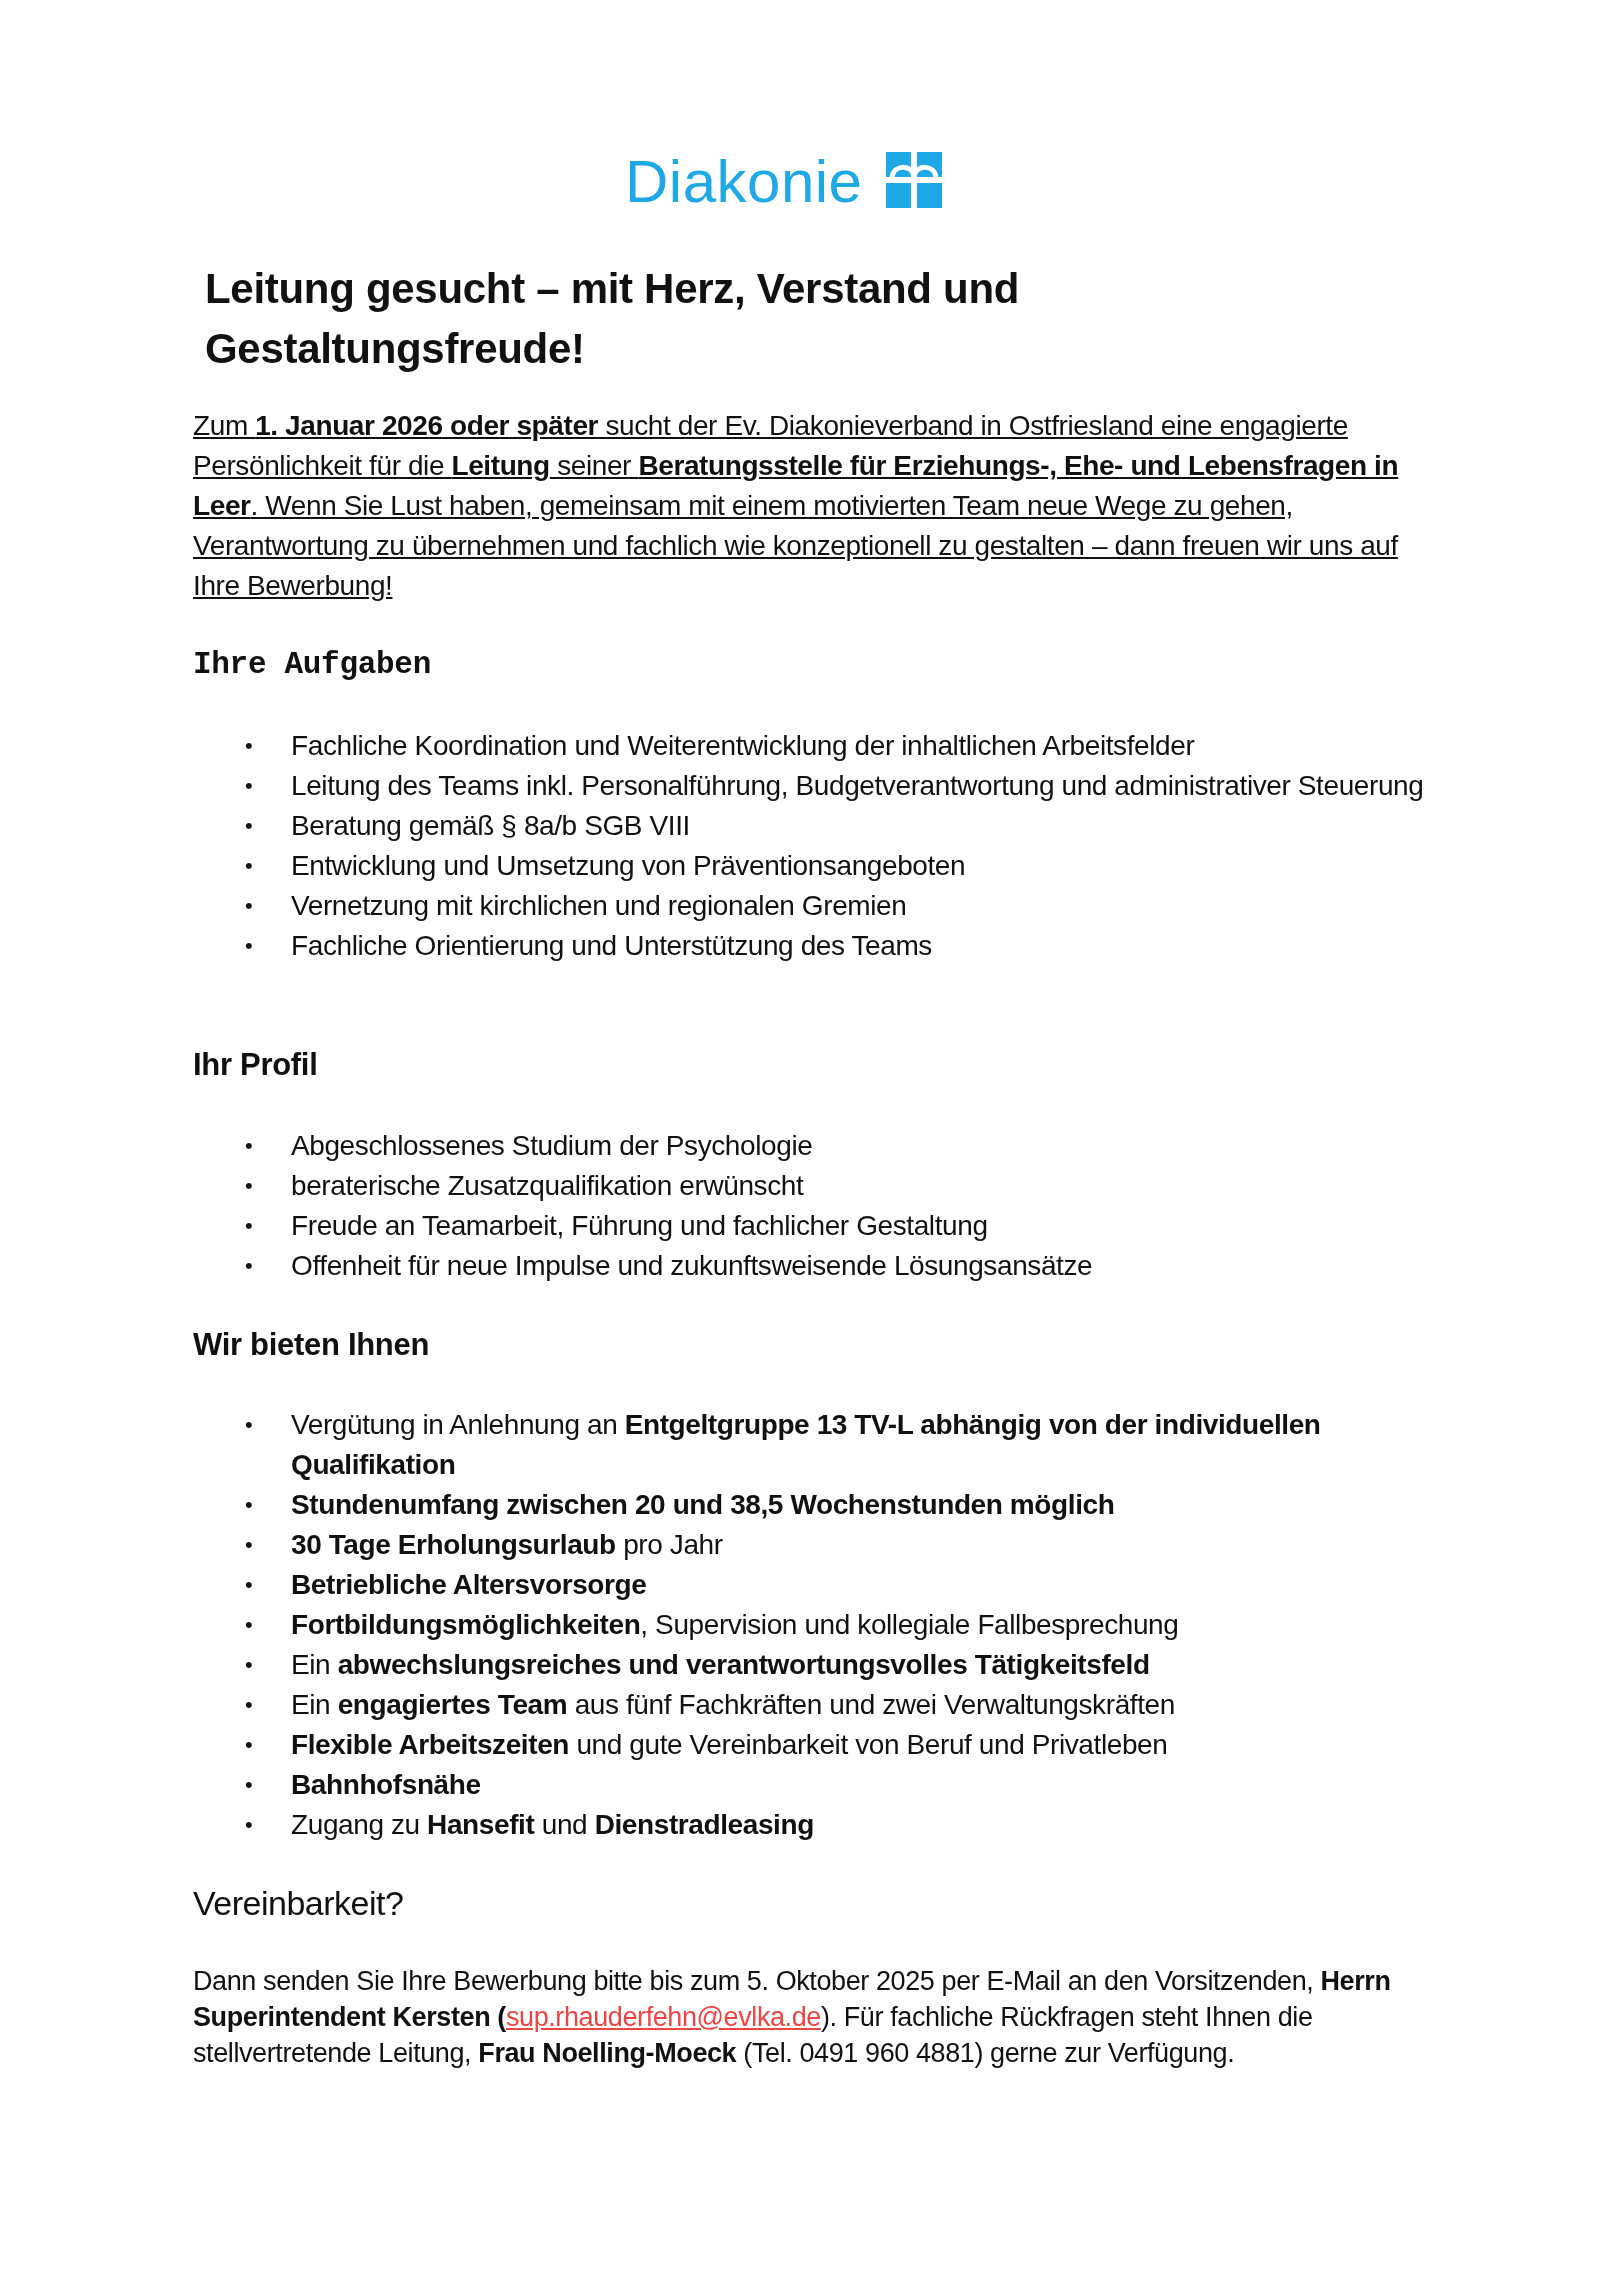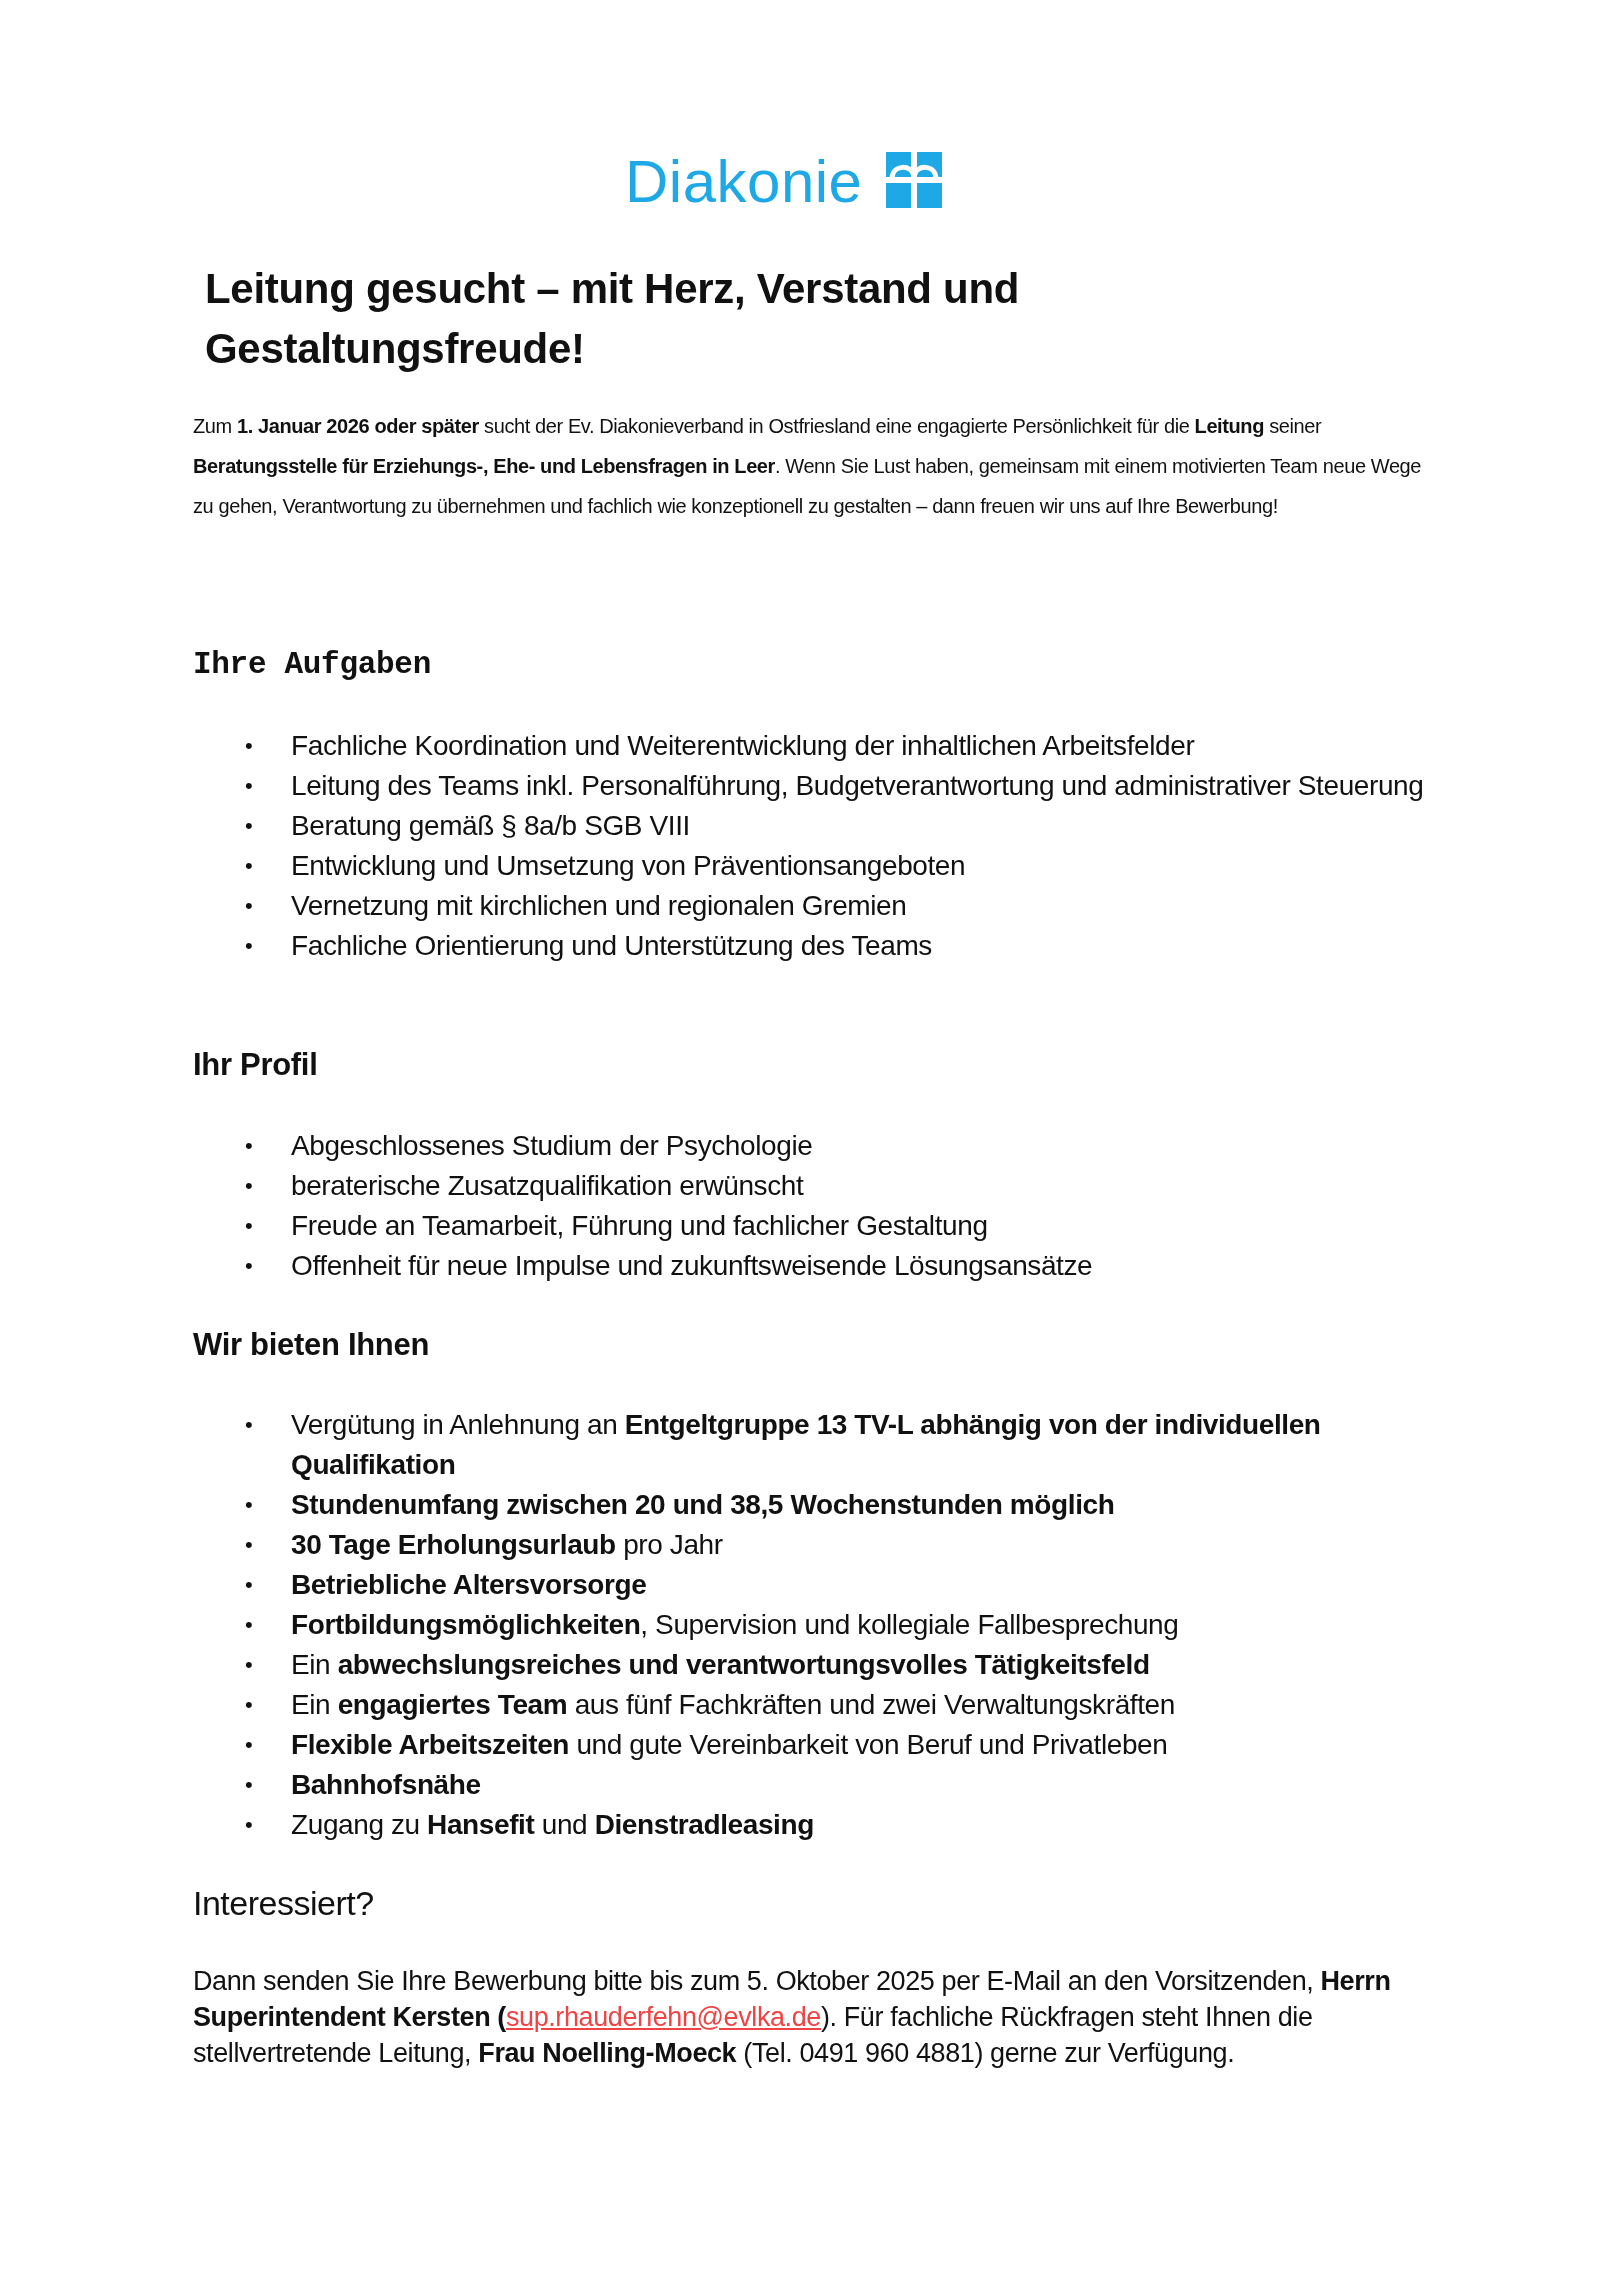--- a/index.html
+++ b/index.html
@@ -53,24 +53,25 @@
       font-size: 42px;
       line-height: 60px;
       margin: 12px;
       letter-spacing: -0.3px;
     }
     .intro {
       position: absolute;
       top: 406px;
       left: 0;
       width: 1234px;
-      font-size: 20px;
+      font-size: 28px;
       line-height: 40px;
       margin: 0;
       letter-spacing: -0.4px;
+      text-decoration: underline;
     }
     .section-heading {
       position: absolute;
       left: 0;
       font-weight: 700;
       font-size: 31px;
       line-height: 40px;
       margin: 0;
       letter-spacing: -0.3px;
     }
@@ -171,17 +172,17 @@
     <li><span class="bullet">•</span><b>30 Tage Erholungsurlaub</b><span> pro Jahr</span></li>
     <li><span class="bullet">•</span><b>Betriebliche Altersvorsorge</b></li>
     <li><span class="bullet">•</span><b>Fortbildungsmöglichkeiten</b><span>, Supervision und kollegiale Fallbesprechung</span></li>
     <li><span class="bullet">•</span><span>Ein </span><b>abwechslungsreiches und verantwortungsvolles Tätigkeitsfeld</b></li>
     <li><span class="bullet">•</span><span>Ein </span><b>engagiertes Team</b><span> aus fünf Fachkräften und zwei Verwaltungskräften</span></li>
     <li><span class="bullet">•</span><b>Flexible Arbeitszeiten</b><span> und gute Vereinbarkeit von Beruf und Privatleben</span></li>
     <li><span class="bullet">•</span><b>Bahnhofsnähe</b></li>
     <li><span class="bullet">•</span><span>Zugang zu </span><b>Hansefit</b><span> und </span><b>Dienstradleasing</b></li>
   </ul>
 
-  <h2 class="contact-heading">Interessiert?</h2>
+  <h2 class="contact-heading">Vereinbarkeit?</h2>
   <p class="contact"><span>Dann senden Sie Ihre Bewerbung bitte bis zum 5. Oktober 2025 per E-Mail an den Vorsitzenden, </span><b>Herrn Superintendent Kersten (</b><a class="email-link" href="#">sup.rhauderfehn@evlka.de</a><span>). Für fachliche Rückfragen steht Ihnen die stellvertretende Leitung, </span><b>Frau Noelling-Moeck</b><span> (Tel. 0491 960 4881) gerne zur Verfügung.</span></p>
 
 </div>
 
 
 </body></html>

